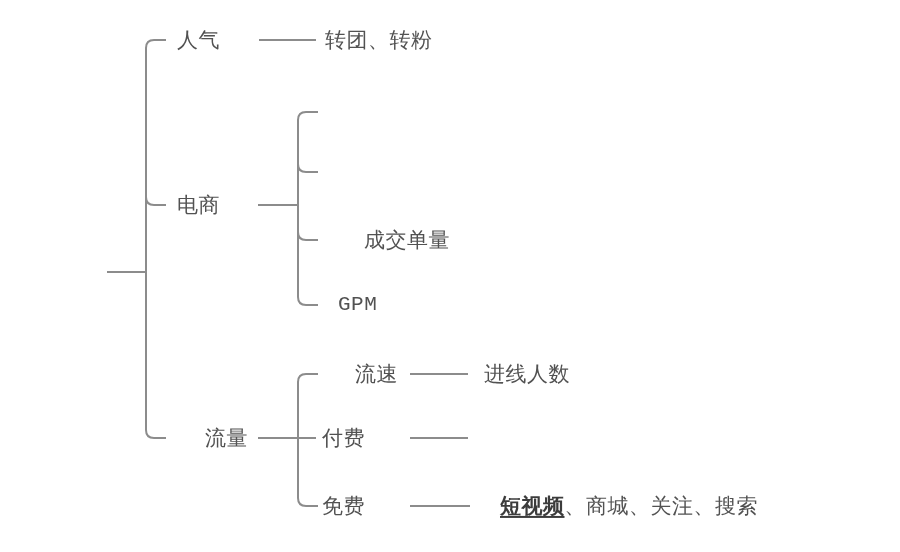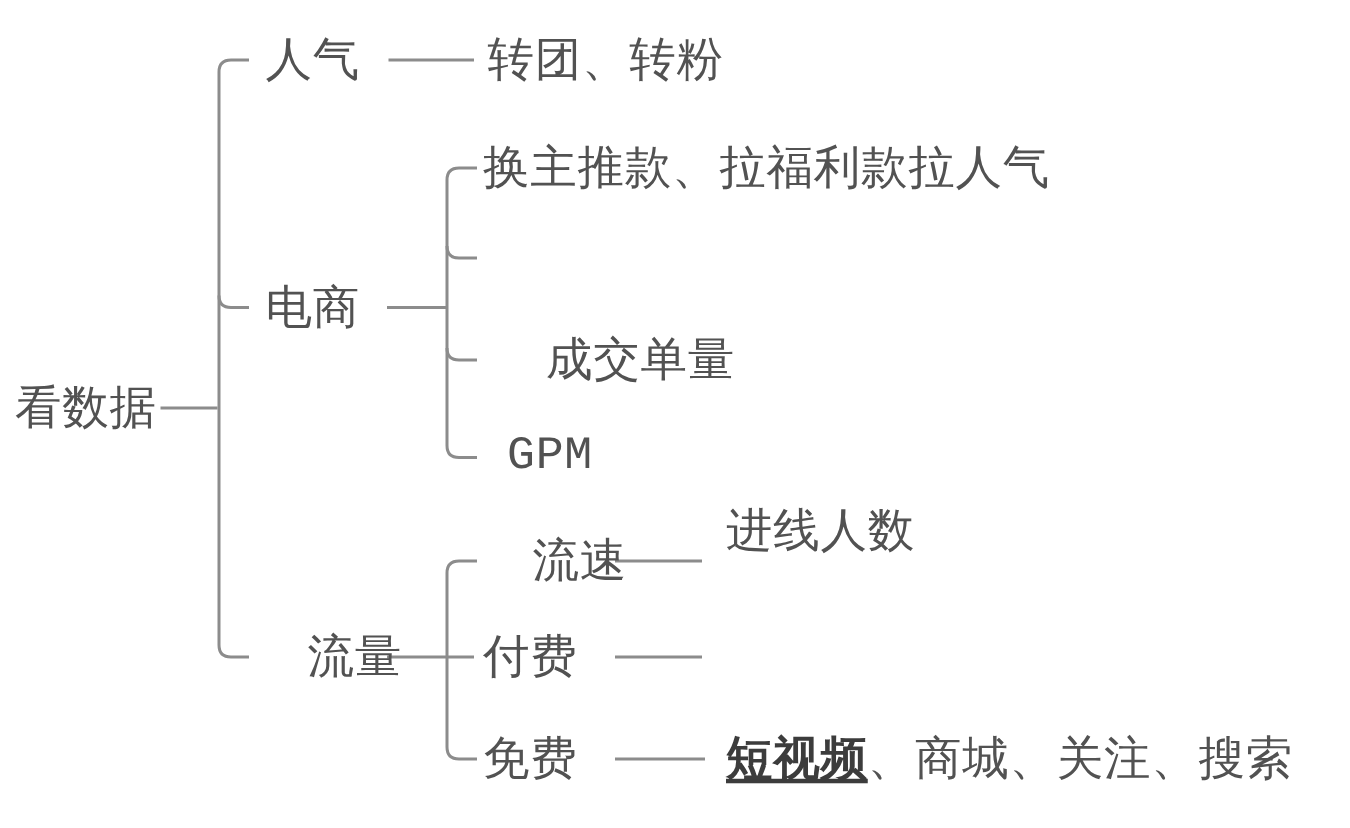--- a/index.html
+++ b/index.html
@@ -25,21 +25,21 @@
   #connectors path {
     fill: none;
     stroke: #8c8c8c;
     stroke-width: 2;
     stroke-linecap: butt;
   }
   .node {
     position: absolute;
     transform: translateY(-50%);
     white-space: nowrap;
-    font-size: 31px;
+    font-size: 21px;
     color: #525252;
     letter-spacing: 0.5px;
     line-height: 1.15;
   }
   .node .emph {
     font-weight: bold;
     color: #3c3c3c;
     text-decoration: underline;
     text-underline-offset: 3px;
   }
@@ -67,32 +67,30 @@
 
     <path d="M258 438 H316"></path>
 
     <path d="M318 374 H306 Q298 374 298 382 V498 Q298 506 306 506 H318"></path>
 
     <path d="M410 374 H468"></path>
     <path d="M410 438 H468"></path>
     <path d="M410 506 H470"></path>
   </svg>
 
-  <div class="node" style="left:10px; top:272px;">看数据</div>
 
   <div class="node" style="left:177px; top:40px;">人气</div>
   <div class="node" style="left:177px; top:205px;text-align:right;">电商</div>
   <div class="node" style="left:177px; top:438px;margin-left:28px;">流量</div>
 
   <div class="node" style="left:325px; top:40px;">转团、转粉</div>
 
-  <div class="node" style="left:322px; top:112px;">换主推款、拉福利款拉人气</div>
   <div class="node" style="left:322px; top:240px;margin-left:42px;">成交单量</div>
   <div class="node" style="left:338px; top:305px;font-family:Liberation Mono, monospace;">GPM</div>
 
   <div class="node" style="left:323px; top:374px;margin-left:32px;">流速</div>
   <div class="node" style="left:322px; top:438px;">付费</div>
   <div class="node" style="left:322px; top:506px;">免费</div>
 
-  <div class="node" style="left:484px; top:354px;">进线人数</div>
-  <div class="node" style="left:484px; top:506px;"><span class="emph">短视频</span><span>、商城、关注、搜索</span></div>
+  <div class="node" style="left:484px; top:374px;">进线人数</div>
+  <div class="node" style="left:500px; top:506px;"><span class="emph">短视频</span><span>、商城、关注、搜索</span></div>
 
 </div>
 
 </body></html>

